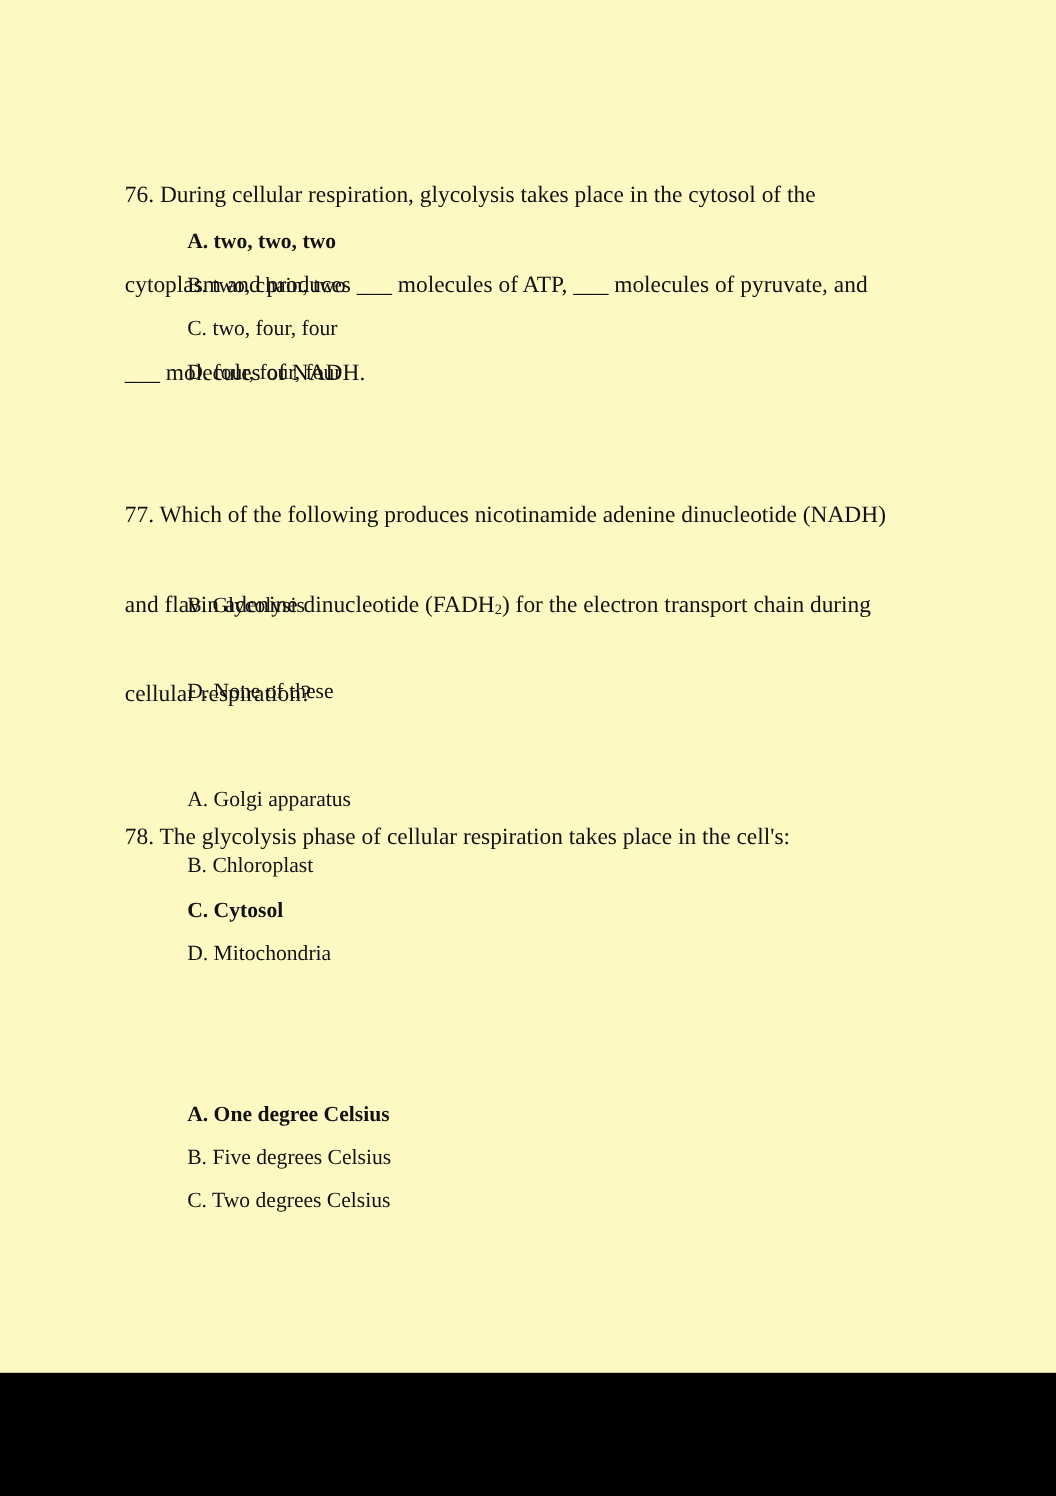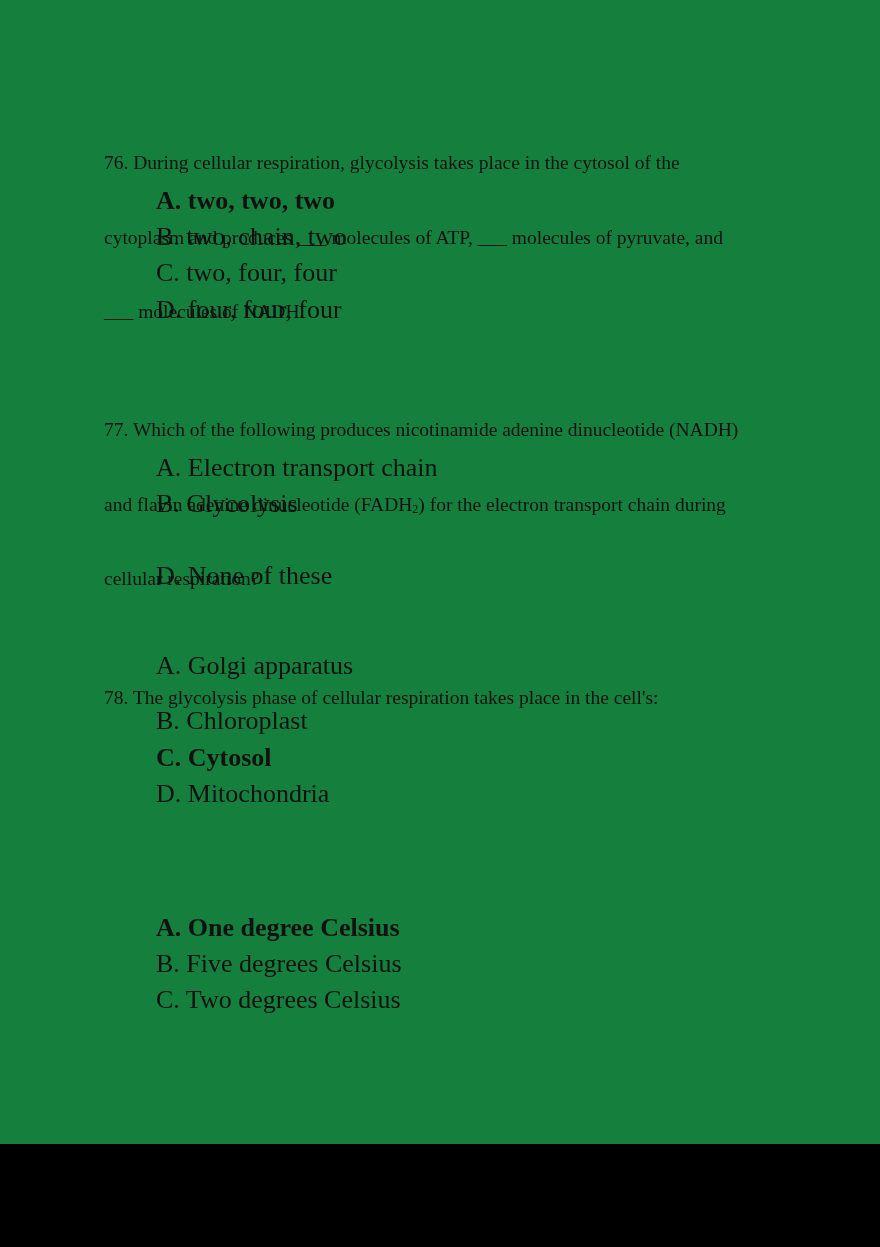--- a/index.html
+++ b/index.html
@@ -14,21 +14,21 @@
       overflow: hidden;
       font-family: "Liberation Serif", "DejaVu Serif", serif;
       color: #111111;
     }
     .page {
       position: absolute;
       left: 0;
       top: 0;
       width: 880px;
       height: 1144px;
-      background: #15803d;
+      background: #fef9c3;
     }
     .bottom-band {
       position: absolute;
       left: 0;
       top: 1144px;
       width: 880px;
       height: 103px;
       background: #000000;
     }
     .q-stem {
@@ -39,21 +39,21 @@
       line-height: 24.7px;
       white-space: pre-wrap;
     }
     .q-stem .line {
       display: block;
       white-space: nowrap;
     }
     .opt {
       position: absolute;
       left: 156px;
-      font-size: 26px;
+      font-size: 18px;
       line-height: 24px;
       white-space: nowrap;
     }
     .opt.correct {
       font-weight: bold;
     }
     sub {
       font-size: 12px;
       vertical-align: -2px;
       line-height: 0;
@@ -72,21 +72,20 @@
   <div class="opt correct" style="top:189px;">A. two, two, two</div>
   <div class="opt" style="top:225px;">B. two, chain, two</div>
   <div class="opt" style="top:261px;">C. two, four, four</div>
   <div class="opt" style="top:298px;">D. four, four, four</div>
 
   <div class="q-stem" style="top:369px;">
     <span class="line">77. Which of the following produces nicotinamide adenine dinucleotide (NADH)</span>
     <span class="line"><span>and flavin adenine dinucleotide (FADH</span><sub>2</sub><span>) for the electron transport chain during</span></span>
     <span class="line">cellular respiration?</span>
   </div>
-  <div class="opt" style="top:456px;">A. Electron transport chain</div>
   <div class="opt" style="top:492px;">B. Glycolysis</div>
   <div class="opt" style="top:564px;">D. None of these</div>
 
   <div class="q-stem" style="top:637px;">
     <span class="line">78. The glycolysis phase of cellular respiration takes place in the cell's:</span>
   </div>
   <div class="opt" style="top:654px;">A. Golgi apparatus</div>
   <div class="opt" style="top:709px;">B. Chloroplast</div>
   <div class="opt correct" style="top:746px;text-align:right;">C. Cytosol</div>
   <div class="opt" style="top:782px;">D. Mitochondria</div>

